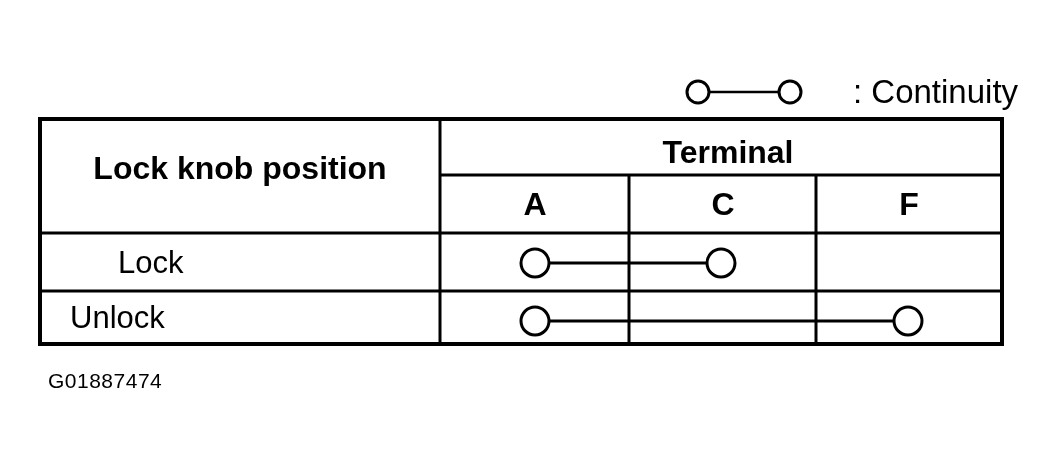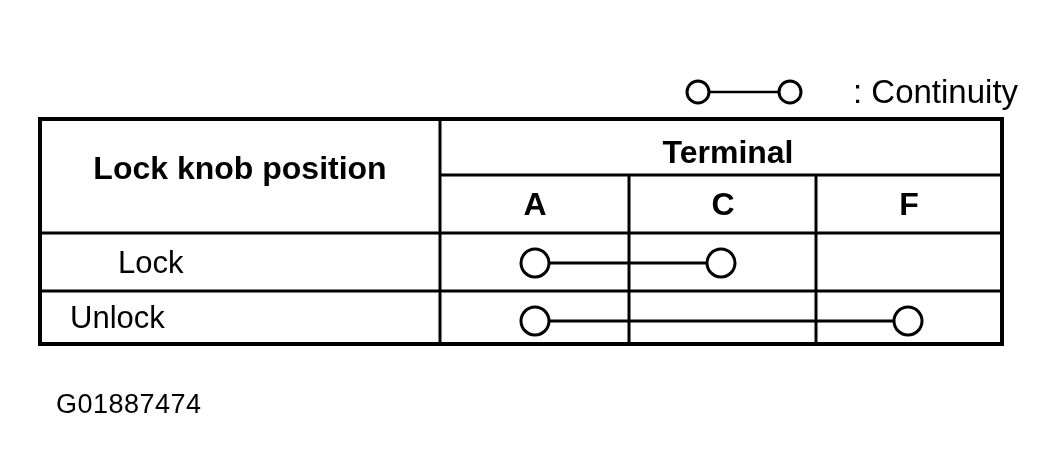--- a/index.html
+++ b/index.html
@@ -4,21 +4,21 @@
 <style>
   html, body { margin:0; padding:0; background:#ffffff; }
   body { width:1044px; height:467px; position:relative; overflow:hidden; font-family:"Liberation Sans", sans-serif; color:#000; }
   .legend { position:absolute; left:684px; top:72px; height:40px; display:flex; align-items:center;gap:39px; }
   .legend svg { display:block; }
   .legend-text { font-size:33px; margin-left:10px; line-height:40px; }
   .table-wrap { position:absolute; left:38px; top:117px; width:966px; height:229px; }
   .abs { position:absolute; }
   .hd { font-weight:bold; font-size:32px; display:flex; align-items:center; justify-content:center; }
   .row-label { font-size:31px; display:flex; align-items:center; padding-left:28px; box-sizing:border-box; }
-  .code { position:absolute; left:56px; top:369px; font-size:27px; letter-spacing:0.5px;margin-top:20px; }
+  .code { position:absolute; left:48px; top:369px; font-size:21px; letter-spacing:0.5px; }
 </style>
 </head>
 <body>
 
 <div class="legend">
   <svg width="120" height="30" viewBox="0 0 120 30">
     <circle cx="14" cy="15" r="11" fill="#fff" stroke="#000" stroke-width="3"></circle>
     <line x1="25" y1="15" x2="95" y2="15" stroke="#000" stroke-width="2.5"></line>
     <circle cx="106" cy="15" r="11" fill="#fff" stroke="#000" stroke-width="3"></circle>
   </svg>

